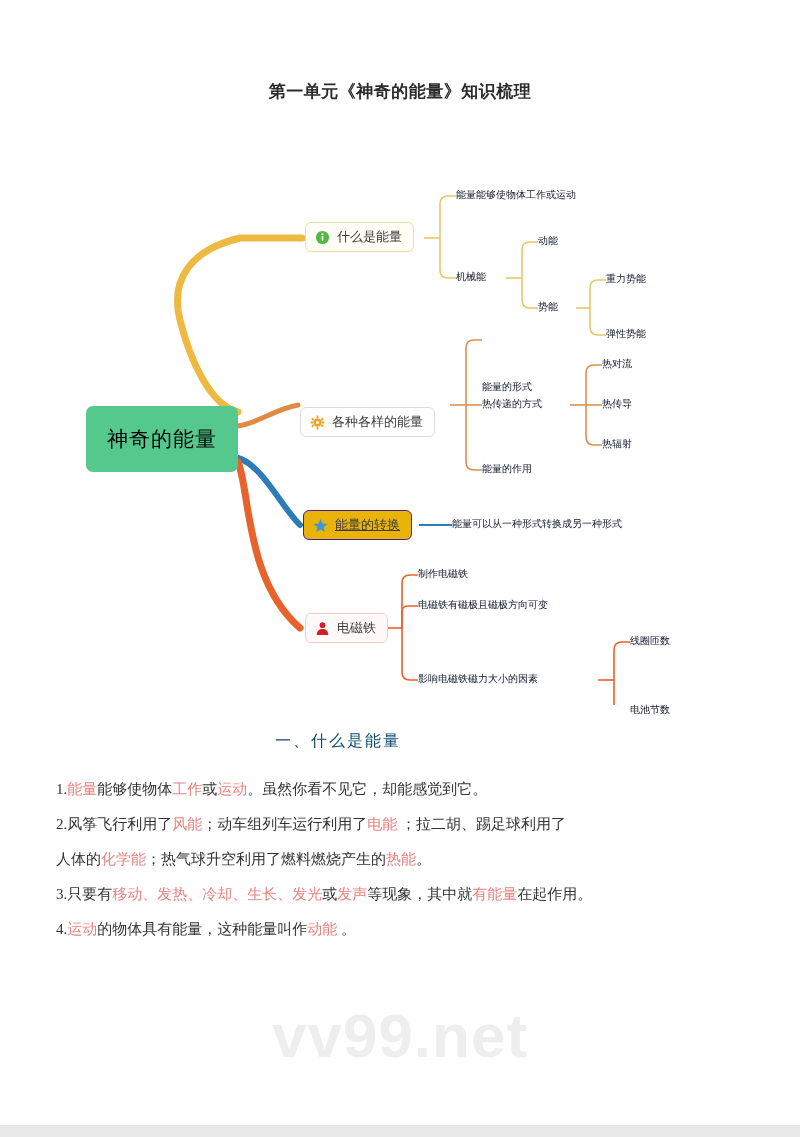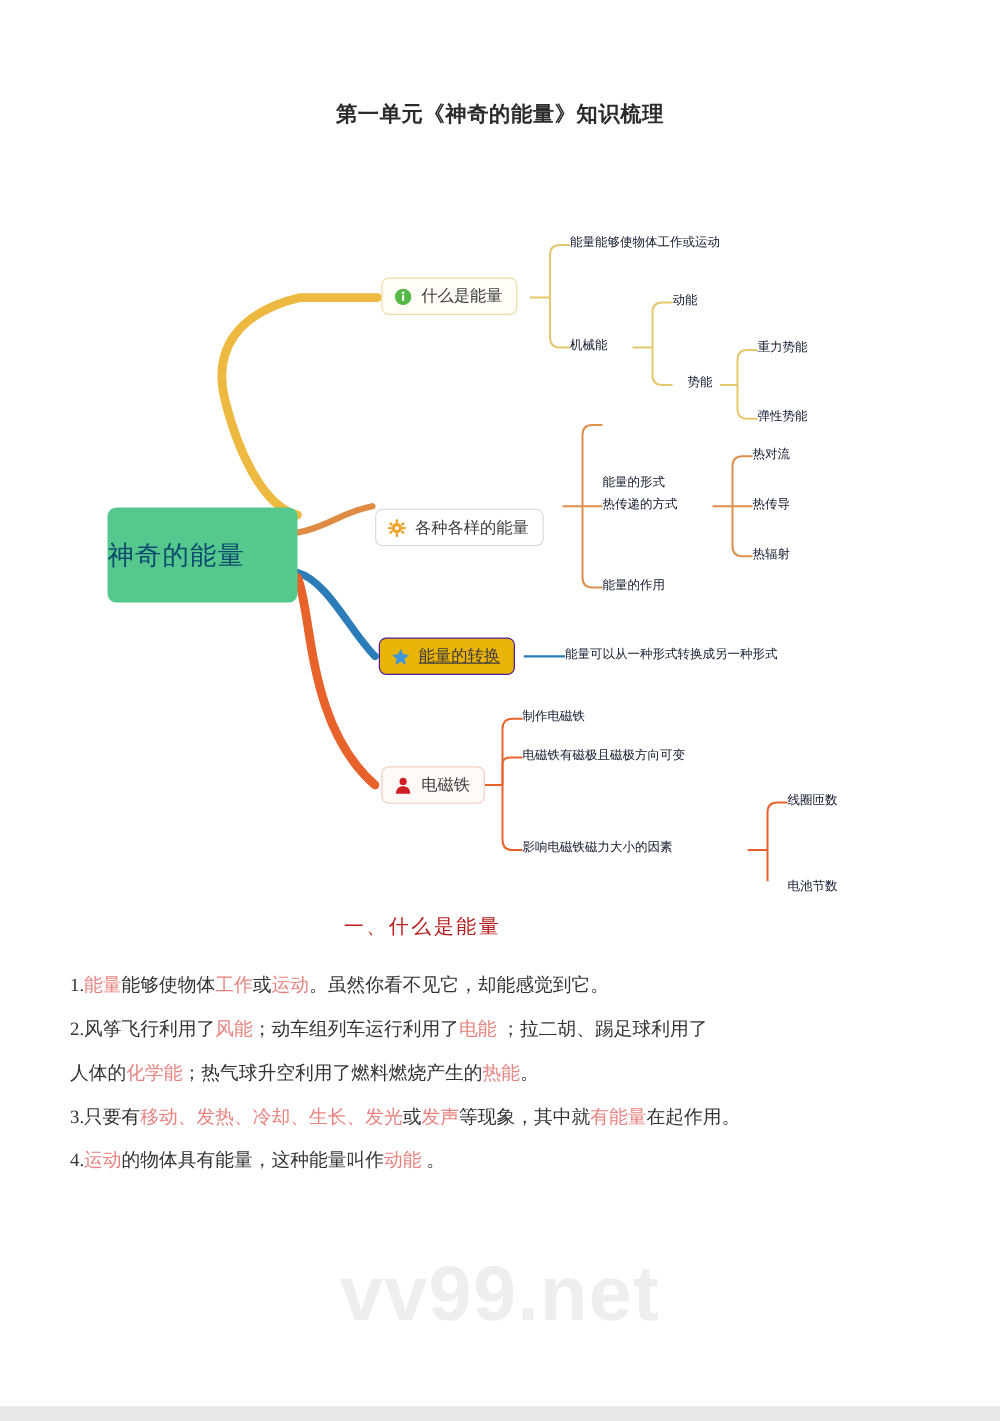--- a/index.html
+++ b/index.html
@@ -52,26 +52,27 @@
     left: 0;
     width: 800px;
     height: 545px;
   }
 
   .root-node {
     position: absolute;
     left: 86px;
     top: 246px;
     width: 152px;
-    height: 76px;
+    height: 66px;
     background: #55c98d;
     border-radius: 7px;
     display: flex;
     align-items: center;
-    color: #0c4a6e;
+    justify-content: center;
+    color: #000000;
     font-size: 21px;
     letter-spacing: 1px;
   }
 
   .branch-node {
     position: absolute;
     height: 30px;
     box-sizing: border-box;
     border-radius: 6px;
     background: #ffffff;
@@ -106,21 +107,21 @@
 
   
   .section-heading {
     position: absolute;
     top: 731px;
     left: 0;
     width: 676px;
     text-align: center;
     font-family: "Liberation Serif", "DejaVu Serif", serif;
     font-size: 16px;
-    color: #b91c1c;
+    color: #0c4a6e;
     letter-spacing: 2px;
   }
   .body-text {
     position: absolute;
     top: 772px;
     left: 56px;
     width: 700px;
     font-family: "Liberation Serif", "DejaVu Serif", serif;
     font-size: 15px;
     color: #333333;
@@ -204,21 +205,21 @@
           <circle cx="8" cy="8" r="7" fill="#56b947"></circle>
           <rect x="7.1" y="6.3" width="1.8" height="5.2" rx="0.8" fill="#ffffff"></rect>
           <circle cx="8" cy="4.5" r="1.1" fill="#ffffff"></circle>
         </svg>
       </span>
       <span>什么是能量</span>
     </div>
     <div class="leaf" style="left:456px; top:30px;">能量能够使物体工作或运动</div>
     <div class="leaf" style="left:456px; top:112px;">机械能</div>
     <div class="leaf" style="left:538px; top:76px;">动能</div>
-    <div class="leaf" style="left:538px; top:142px;margin-left:12px;">势能</div>
+    <div class="leaf" style="left:538px; top:142px;">势能</div>
     <div class="leaf" style="left:606px; top:114px;">重力势能</div>
     <div class="leaf" style="left:606px; top:169px;">弹性势能</div>
 
     <div class="branch-node bn2">
       <span class="bicon">
         <svg viewBox="0 0 16 16" width="15" height="15">
           <g fill="#f0a32a">
             <circle cx="8" cy="8" r="4.3"></circle>
             <rect x="7" y="0.4" width="2" height="3.4" rx="0.7"></rect>
             <rect x="7" y="12.2" width="2" height="3.4" rx="0.7"></rect>

